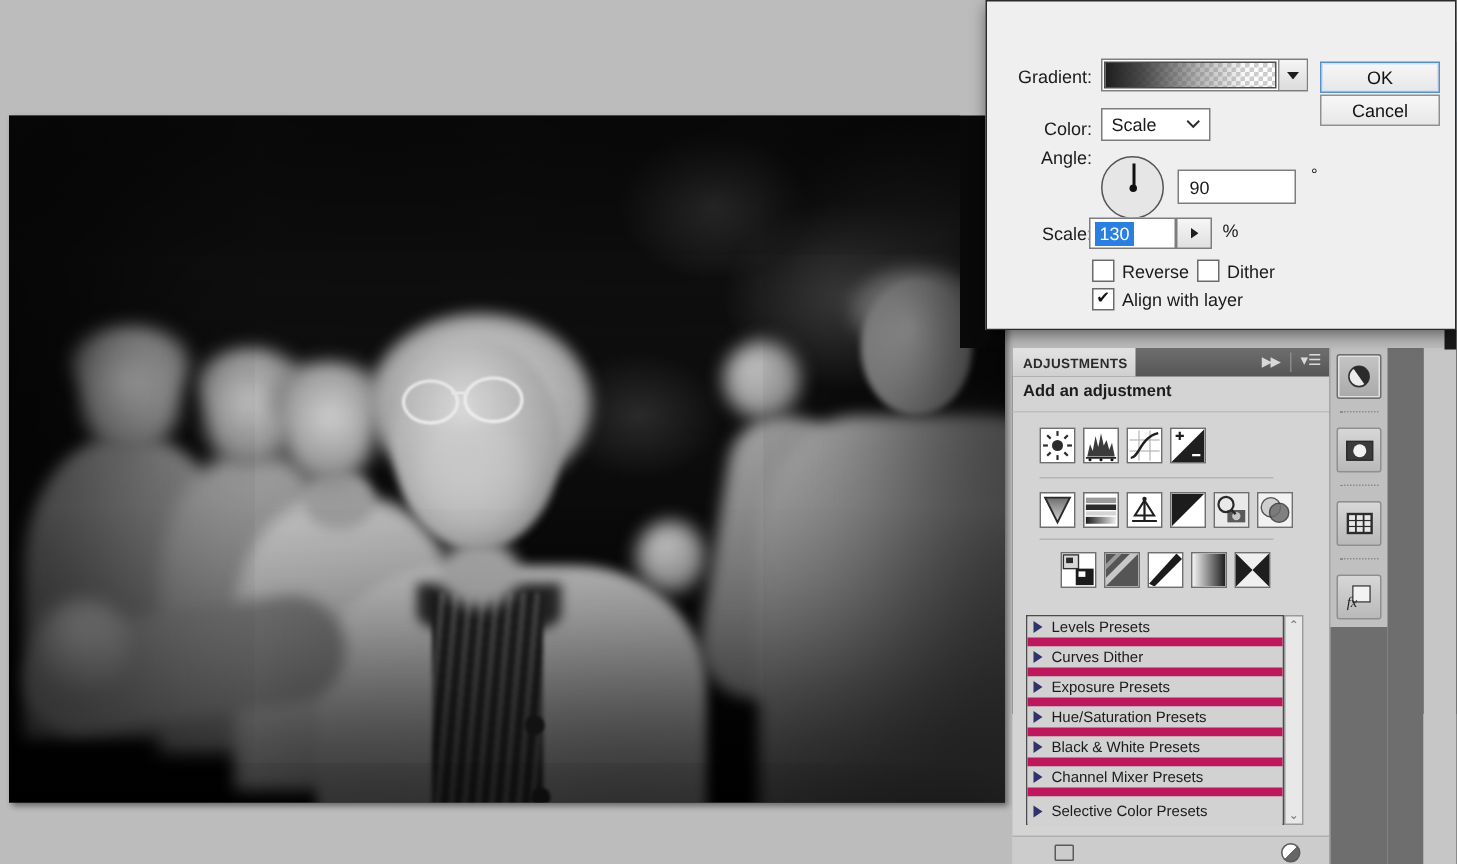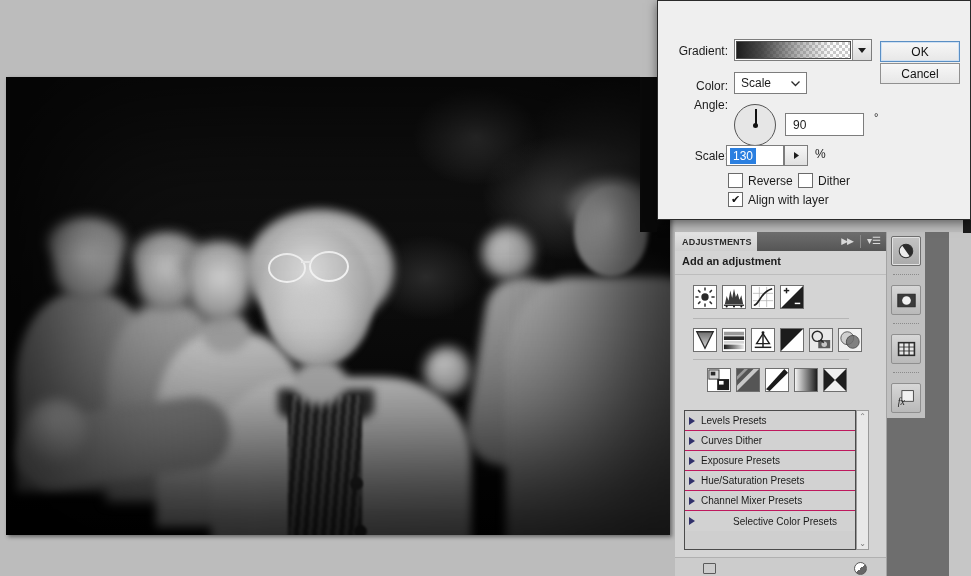--- a/index.html
+++ b/index.html
@@ -107,25 +107,25 @@
 
   
   .gl{position:absolute;inset:0;}
 
   
   #preset-list{
     position:absolute;left:9px;top:178px;width:172px;height:140px;
     background:#cfcfcf;border:1px solid #4b4b4b;box-sizing:border-box;
   }
   .preset-item{
-    height:20px;border-bottom:1px solid #be185d;display:flex;align-items:center;
+    height:20px;border-bottom:6px solid #be185d;display:flex;align-items:center;
     font-size:10px;color:#1b1b1b;padding-left:4px;box-sizing:border-box;
     background:#d2d2d2;
   }
-  .preset-item:last-child{border-bottom:none;gap:32px;}
+  .preset-item:last-child{border-bottom:none;}
   .preset-arrow{
     width:0;height:0;border-left:6px solid #31316b;
     border-top:4px solid transparent;border-bottom:4px solid transparent;
     margin-right:6px;flex:0 0 auto;
   }
   #preset-scrollbar{
     position:absolute;left:181px;top:178px;width:13px;height:140px;
     background:#e8e8e8;border:1px solid #9a9a9a;box-sizing:border-box;
   }
   .sb-arrow{position:absolute;left:1px;width:9px;height:9px;font-size:8px;color:#777;
@@ -486,20 +486,24 @@
         <span class="preset-arrow"></span>
         <span>Curves Dither</span>
       </div>
       <div class="preset-item">
         <span class="preset-arrow"></span>
         <span>Exposure Presets</span>
       </div>
       <div class="preset-item">
         <span class="preset-arrow"></span>
         <span>Hue/Saturation Presets</span>
+      </div>
+      <div class="preset-item">
+        <span class="preset-arrow"></span>
+        <span>Black &amp; White Presets</span>
       </div>
       <div class="preset-item">
         <span class="preset-arrow"></span>
         <span>Channel Mixer Presets</span>
       </div>
       <div class="preset-item">
         <span class="preset-arrow"></span>
         <span>Selective Color Presets</span>
       </div>
     </div>

